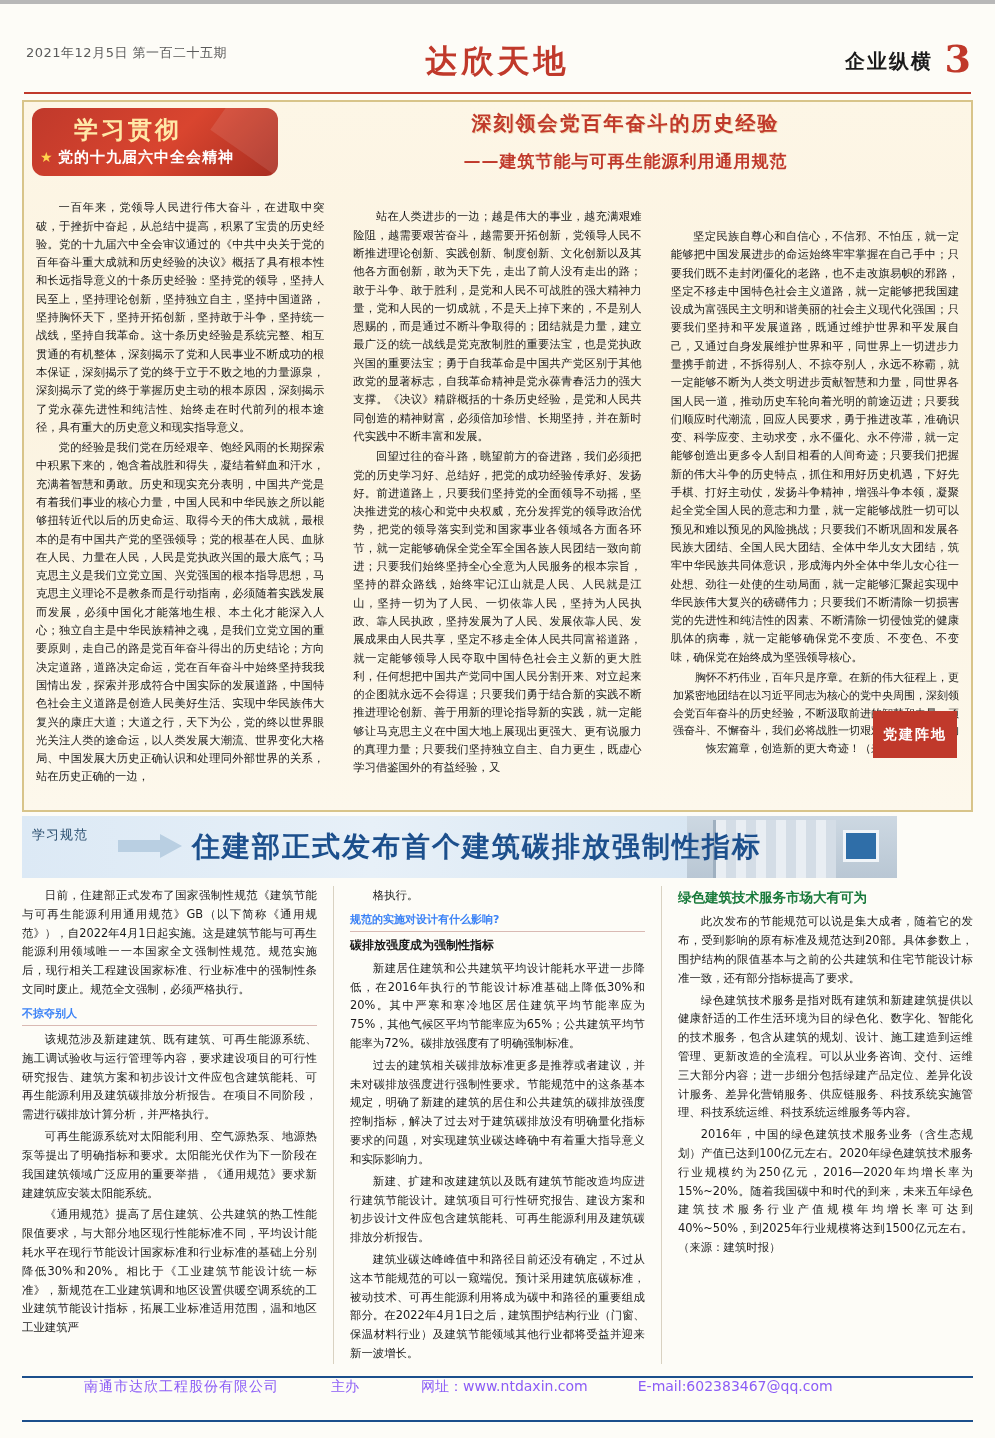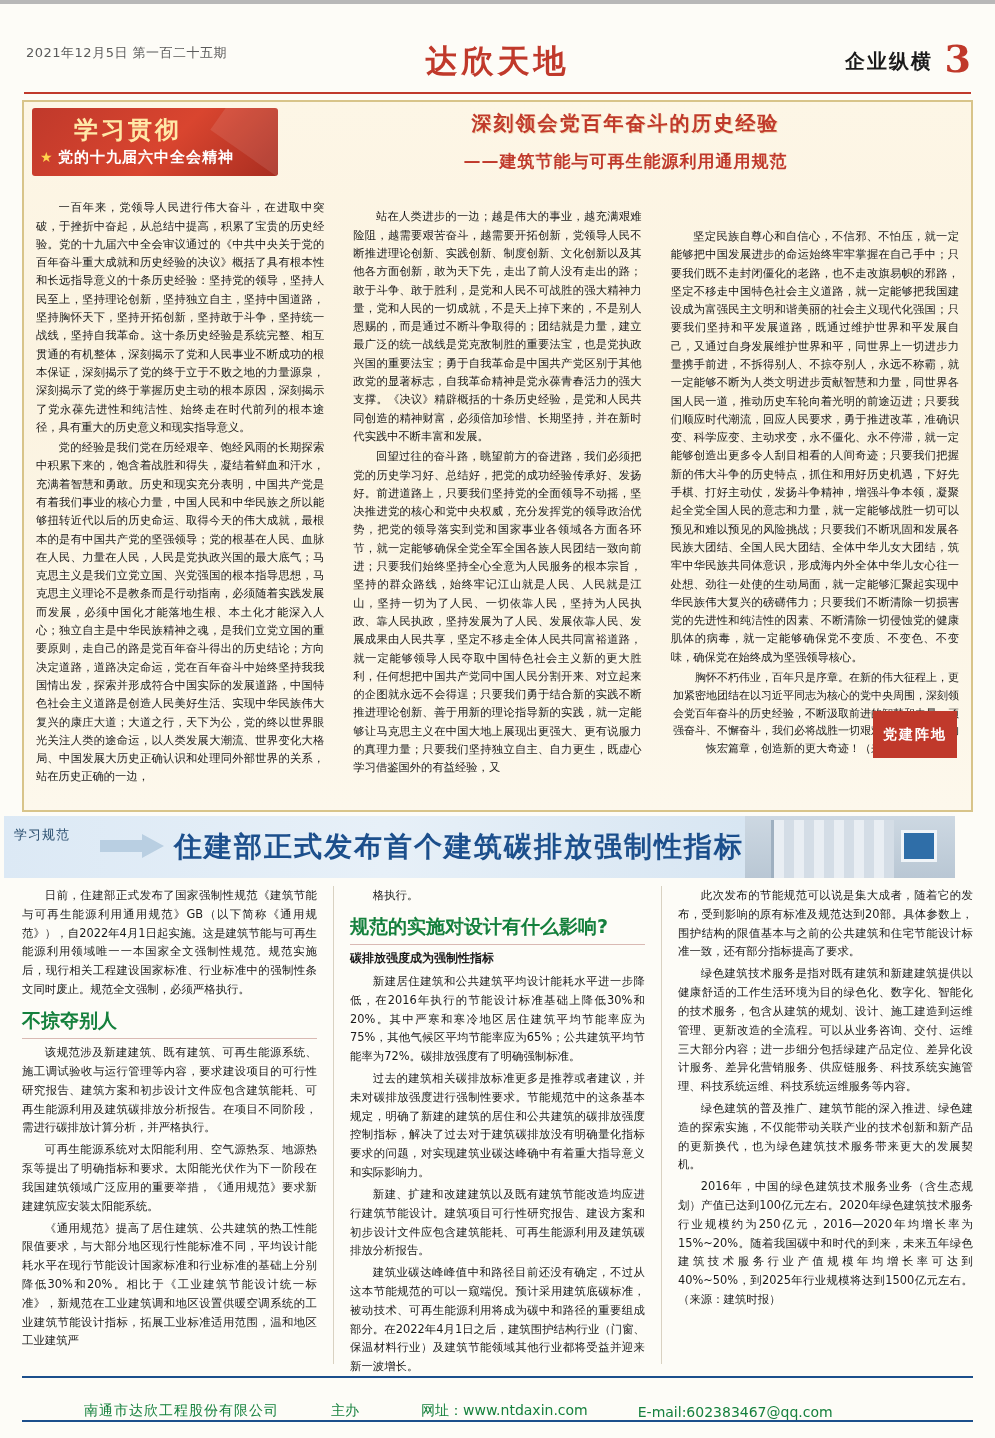--- a/index.html
+++ b/index.html
@@ -82,21 +82,21 @@
   }
   .art1-head {
     position: relative;
     height: 82px;
   }
   .badge {
     position: absolute;
     left: 8px; top: 6px;
     width: 246px; height: 68px;
     background: linear-gradient(135deg,#c0392b 0%, #d9452f 55%, #a82d20 100%);
-    border-radius: 3px;
+    border-radius: 12px;
     overflow: hidden;
   }
   .badge:after {
     content: "";
     position: absolute;
     right: -28px; top: -28px;
     width: 80px; height: 80px;
     background: rgba(255,255,255,0.10);
     transform: rotate(35deg);
   }
@@ -188,22 +188,22 @@
   }
   .source {
     text-indent: 0;
     text-align: right;
     font-size: 11px;
   }
 
   
   .art2-band {
     position: absolute;
-    left: 4px; top: 812px;
-    width: 951px; height: 62px;
+    left: 22px; top: 812px;
+    width: 875px; height: 62px;
     background: linear-gradient(90deg,#dce9f5 0%, #e7f0f8 40%, #cfe0ef 100%);
     overflow: hidden;
   }
   .art2-photo {
     position: absolute;
     right: 0; top: 0;
     width: 210px; height: 62px;
     background:
       linear-gradient(180deg,#cdd8e2 0%, #b9c7d4 100%);
   }
@@ -263,23 +263,23 @@
     line-height: 1.65;
     color: #1a1a1a;
     text-align: justify;
     font-family: "DejaVu Sans", sans-serif;
   }
   .art2-col p {
     margin: 0 0 3px 0;
     text-indent: 2em;
   }
   .sub-red {
-    color: #15803d;
-    font-weight: bold;
-    font-size: 19px;
+    color: #3b82f6;
+    font-weight: bold;
+    font-size: 11px;
     text-indent: 0 !important;
     margin: 6px 0 4px 0 !important;
     font-family: "DejaVu Sans", sans-serif;
   }
   .sub-red-ul {
     border-bottom: 1px solid #d9b9b3;
     padding-bottom: 2px;
   }
   .sub-green {
     color: #1a7a3c;
@@ -302,23 +302,23 @@
 
   
   .footer {
     position: absolute;
     left: 22px; top: 1372px;
     width: 951px; height: 42px;
     border-top: 2px solid #1c4f8c;
     border-bottom: 2px solid #1c4f8c;
     background: #fdfcf7;
     display: flex;
-    align-items: flex-end;
+    align-items: flex-start;
     font-size: 14px;
-    color: #15803d;
+    color: #8b5cf6;
     font-family: "DejaVu Sans", sans-serif;
   }
   .footer span { padding: 0 6px; }
   .f-company { padding-left: 62px !important; letter-spacing: 1px; }
   .f-host { padding-left: 46px !important; }
   .f-web { padding-left: 56px !important; }
   .f-mail { padding-left: 44px !important; }
 </style>
 </head>
 <body>
@@ -383,23 +383,23 @@
       <p>格执行。</p>
       <p class="sub-red sub-red-ul">规范的实施对设计有什么影响?</p>
       <p class="sub-dark">碳排放强度成为强制性指标</p>
       <p>新建居住建筑和公共建筑平均设计能耗水平进一步降低，在2016年执行的节能设计标准基础上降低30%和20%。其中严寒和寒冷地区居住建筑平均节能率应为75%，其他气候区平均节能率应为65%；公共建筑平均节能率为72%。碳排放强度有了明确强制标准。</p>
       <p>过去的建筑相关碳排放标准更多是推荐或者建议，并未对碳排放强度进行强制性要求。节能规范中的这条基本规定，明确了新建的建筑的居住和公共建筑的碳排放强度控制指标，解决了过去对于建筑碳排放没有明确量化指标要求的问题，对实现建筑业碳达峰确中有着重大指导意义和实际影响力。</p>
       <p>新建、扩建和改建建筑以及既有建筑节能改造均应进行建筑节能设计。建筑项目可行性研究报告、建设方案和初步设计文件应包含建筑能耗、可再生能源利用及建筑碳排放分析报告。</p>
       <p>建筑业碳达峰峰值中和路径目前还没有确定，不过从这本节能规范的可以一窥端倪。预计采用建筑底碳标准，被动技术、可再生能源利用将成为碳中和路径的重要组成部分。在2022年4月1日之后，建筑围护结构行业（门窗、保温材料行业）及建筑节能领域其他行业都将受益并迎来新一波增长。</p>
     </div>
     <div class="vsep"></div>
     <div class="art2-col">
+      <p class="sub-green">绿色建筑技术服务市场大有可为</p>
       <p>此次发布的节能规范可以说是集大成者，随着它的发布，受到影响的原有标准及规范达到20部。具体参数上，围护结构的限值基本与之前的公共建筑和住宅节能设计标准一致，还有部分指标提高了要求。</p>
       <p>绿色建筑技术服务是指对既有建筑和新建建筑提供以健康舒适的工作生活环境为目的绿色化、数字化、智能化的技术服务，包含从建筑的规划、设计、施工建造到运维管理、更新改造的全流程。可以从业务咨询、交付、运维三大部分内容；进一步细分包括绿建产品定位、差异化设计服务、差异化营销服务、供应链服务、科技系统实施管理、科技系统运维、科技系统运维服务等内容。</p>
-      <p>绿色建筑的普及推广、建筑节能的深入推进、绿色建造的探索实施，不仅能带动关联产业的技术创新和新产品的更新换代，也为绿色建筑技术服务带来更大的发展契机。</p>
       <p>2016年，中国的绿色建筑技术服务业务（含生态规划）产值已达到100亿元左右。2020年绿色建筑技术服务行业规模约为250亿元，2016—2020年均增长率为15%~20%。随着我国碳中和时代的到来，未来五年绿色建筑技术服务行业产值规模年均增长率可达到40%~50%，到2025年行业规模将达到1500亿元左右。（来源：建筑时报）</p>
     </div>
   </div>
 
   <div class="footer">
     <span class="f-company">南通市达欣工程股份有限公司</span>
     <span class="f-host">主办</span>
     <span class="f-web">网址：www.ntdaxin.com</span>
     <span class="f-mail">E-mail:602383467@qq.com</span>
   </div>

